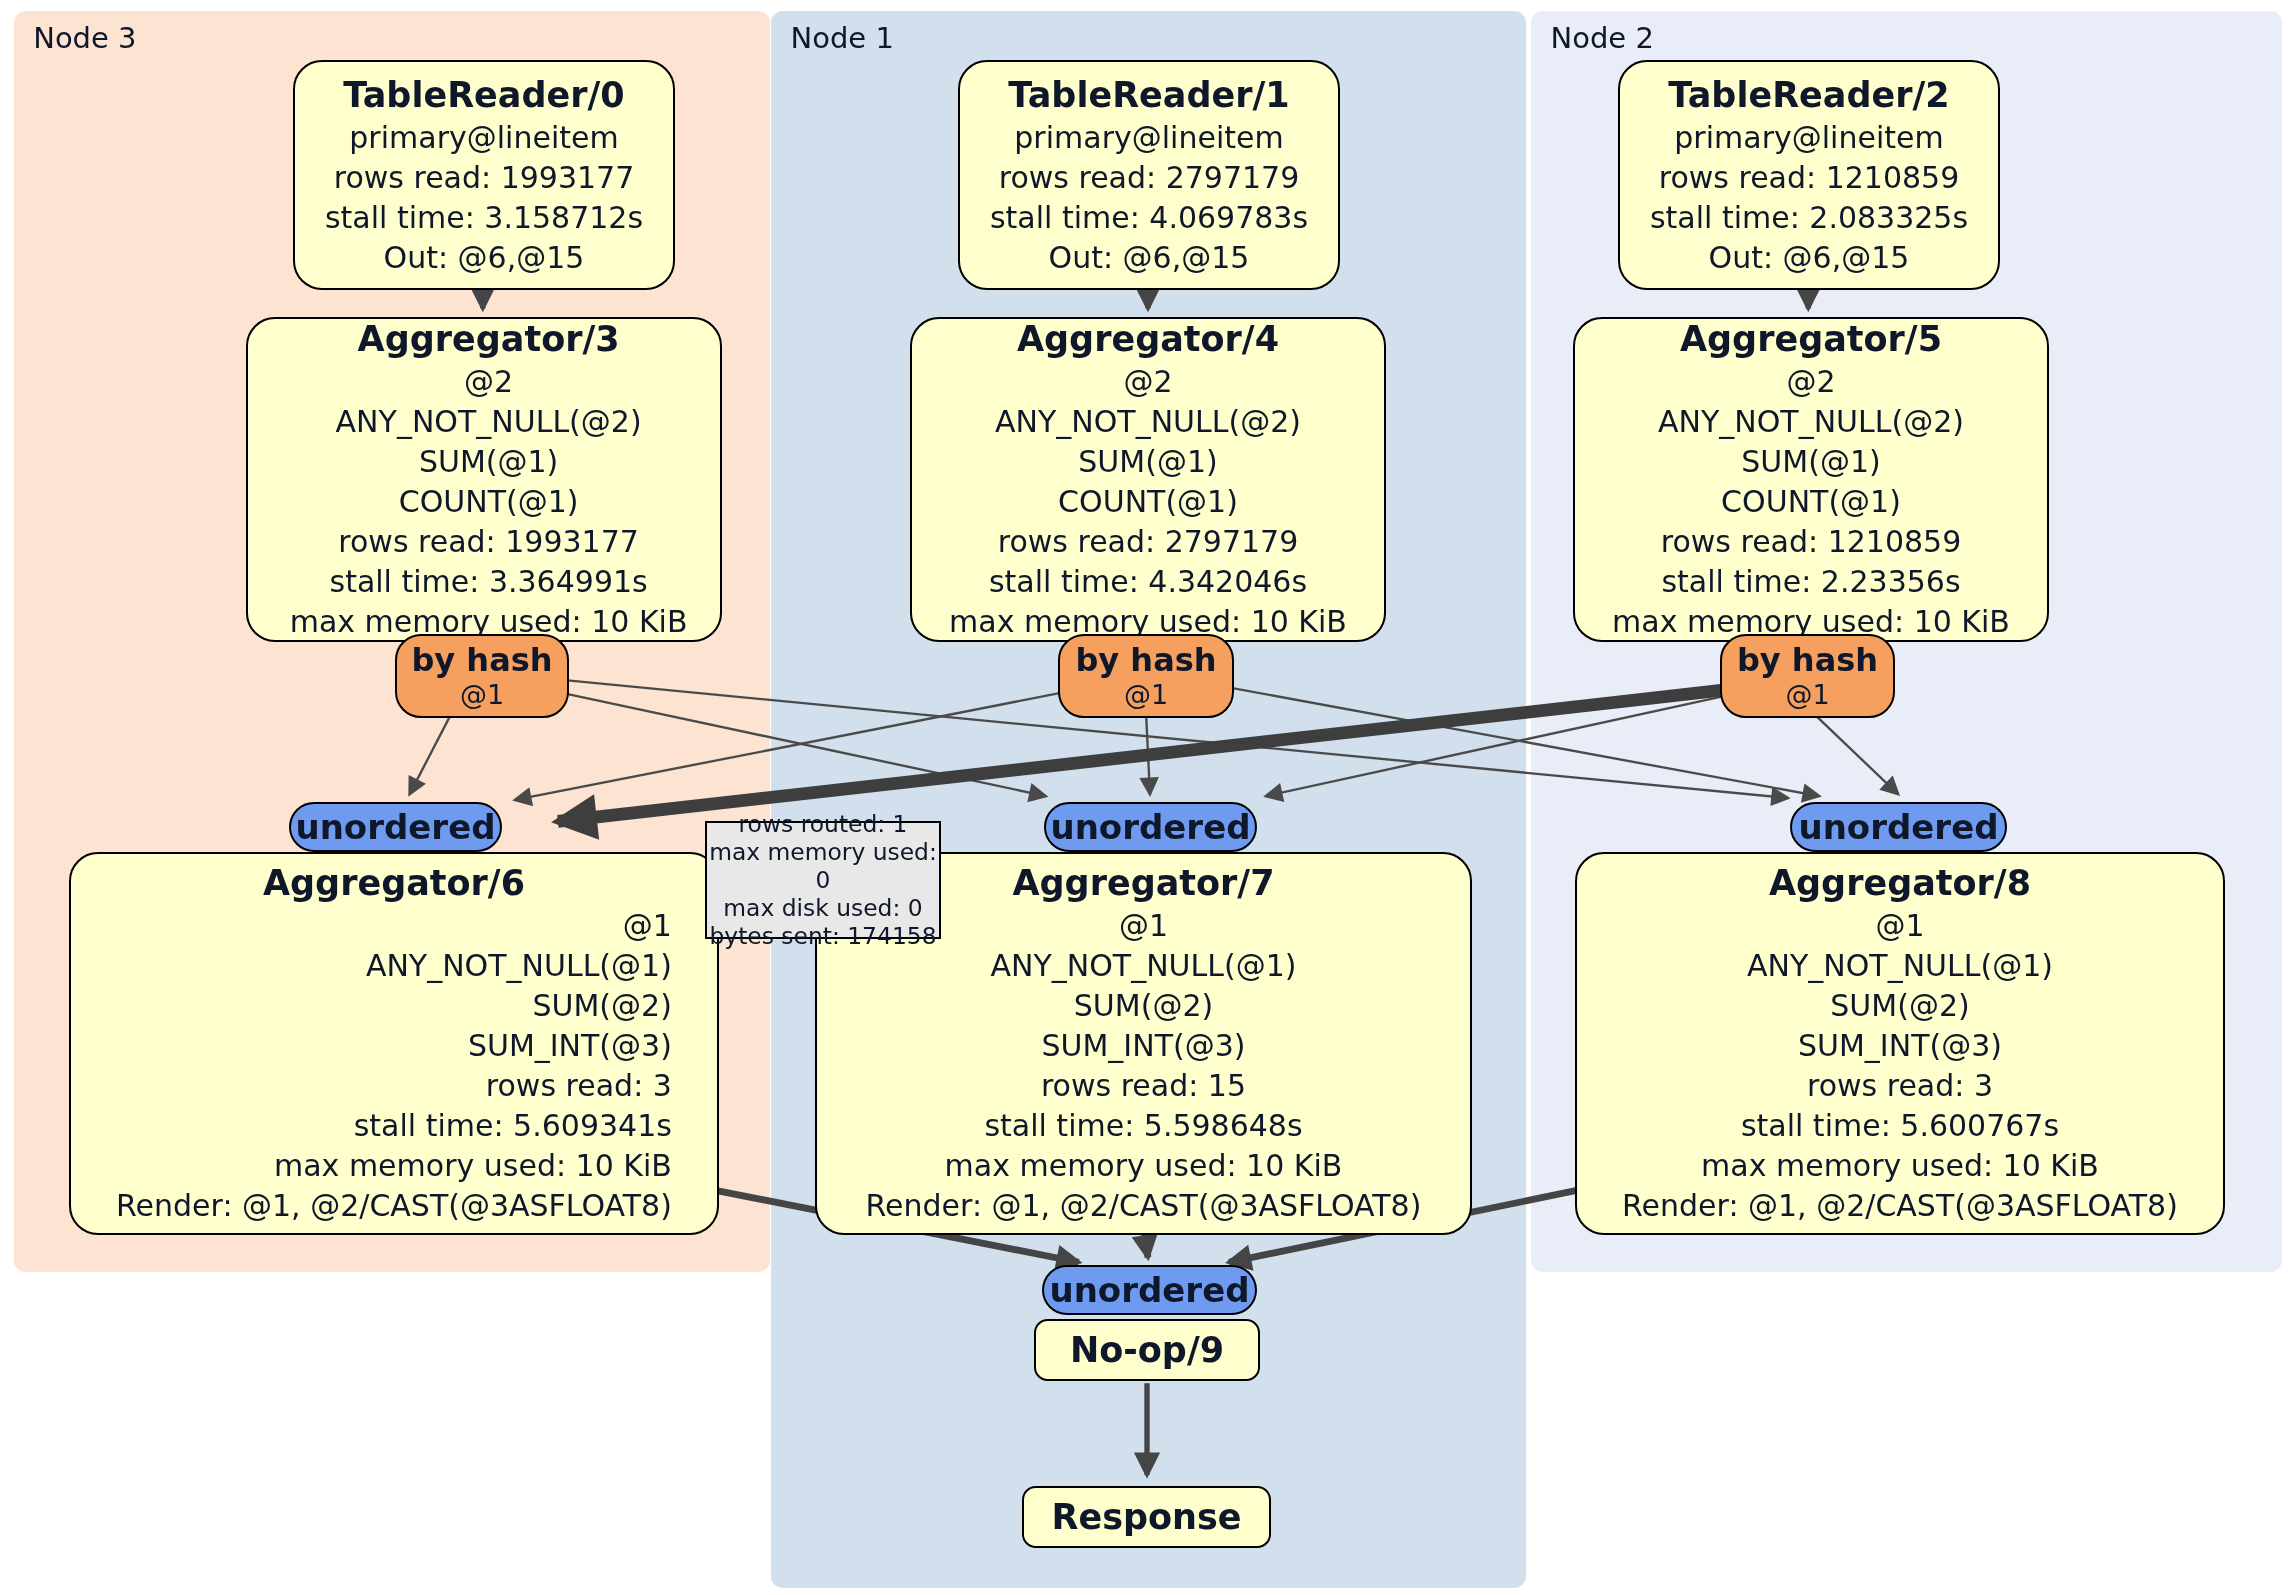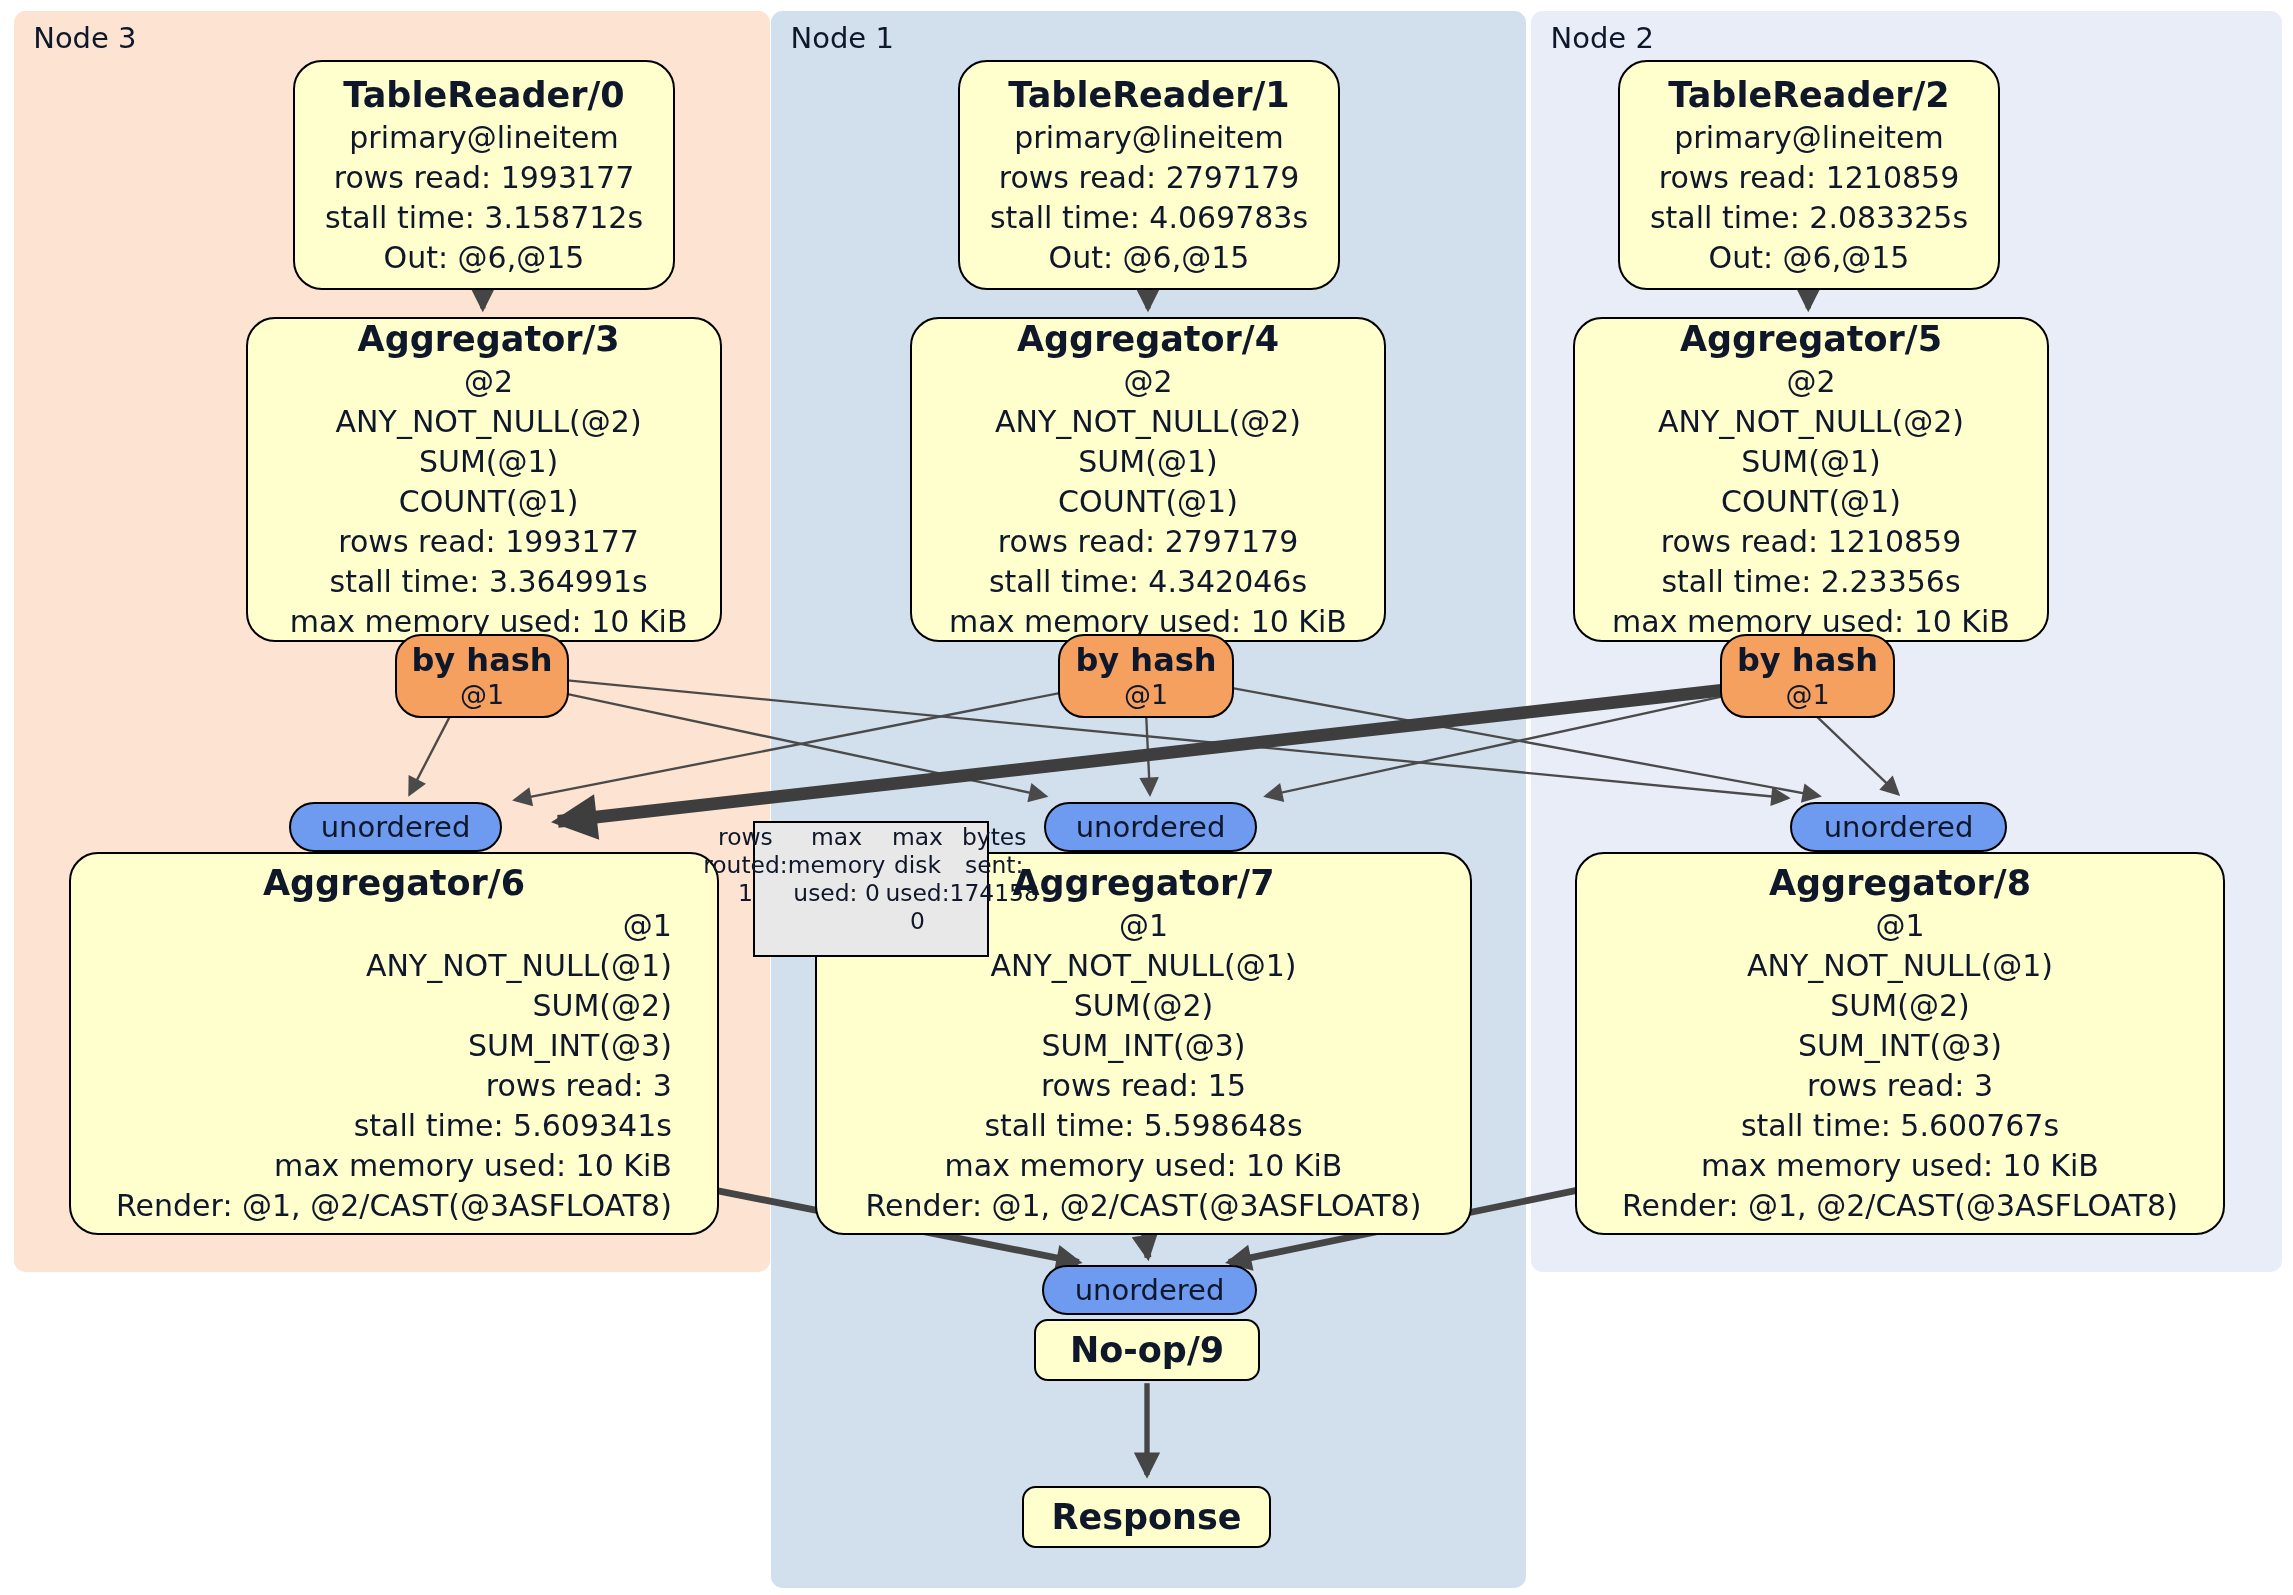--- a/index.html
+++ b/index.html
@@ -28,28 +28,28 @@
   #noop{left:1034px;top:1319px;width:226px;height:62px;border-radius:13.7px;}
   #resp{left:1022px;top:1486px;width:249px;height:62px;border-radius:13.7px;}
   .router{position:absolute;background:#f5a05f;border:2.9px solid #000;border-radius:26px;z-index:2;
           display:flex;flex-direction:column;justify-content:center;align-items:center;text-align:center;}
   .router-label{font-weight:bold;font-size:32px;line-height:37px;}
   .router-sub{font-size:27px;line-height:31px;}
   #r3{left:395px;top:634px;width:174px;height:84px;}
   #r4{left:1058px;top:634px;width:176px;height:84px;}
   #r5{left:1720px;top:634px;width:175px;height:84px;}
   .sync{position:absolute;background:#6e9bf0;border:2.9px solid #000;border-radius:25px;z-index:2;
-        display:flex;justify-content:center;align-items:center;font-weight:normal;font-size:29px;}
+        display:flex;justify-content:center;align-items:center;font-weight:bold;font-size:34px;}
   #u3{left:289px;top:802px;width:213px;height:50px;}
   #u1{left:1044px;top:802px;width:213px;height:50px;}
   #u2{left:1790px;top:802px;width:217px;height:50px;}
   #ub{left:1042px;top:1265px;width:215px;height:50px;}
-  .tooltip{position:absolute;left:705px;top:821px;width:236px;height:136px;background:#e8e8e8;
-           border:2.9px solid #000;z-index:3;display:flex;flex-direction:row;justify-content:center;
-           text-align:center;font-size:23.4px;line-height:28px;margin-left:48px;}
+  .tooltip{position:absolute;left:705px;top:821px;width:236px;height:118px;background:#e8e8e8;
+           border:2.9px solid #000;z-index:3;display:flex;flex-direction:column;justify-content:center;
+           text-align:center;font-size:23.4px;line-height:28px;}
 </style>
 </head>
 <body>
 
 <div class="canvas">
 
   <div class="region" id="region-node3">
     <div class="region-label">Node 3</div>
   </div>
   <div class="region" id="region-node1">

